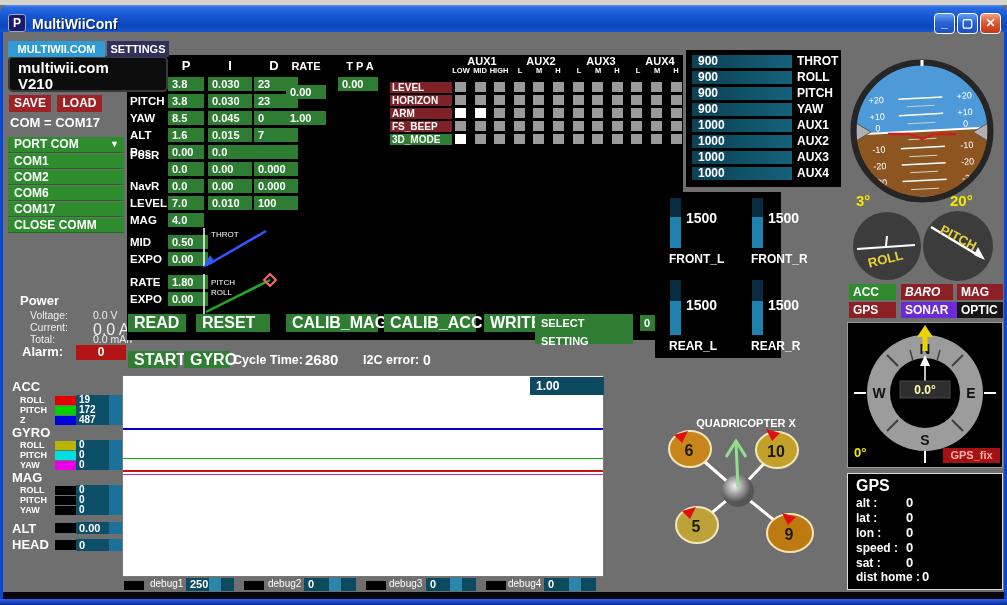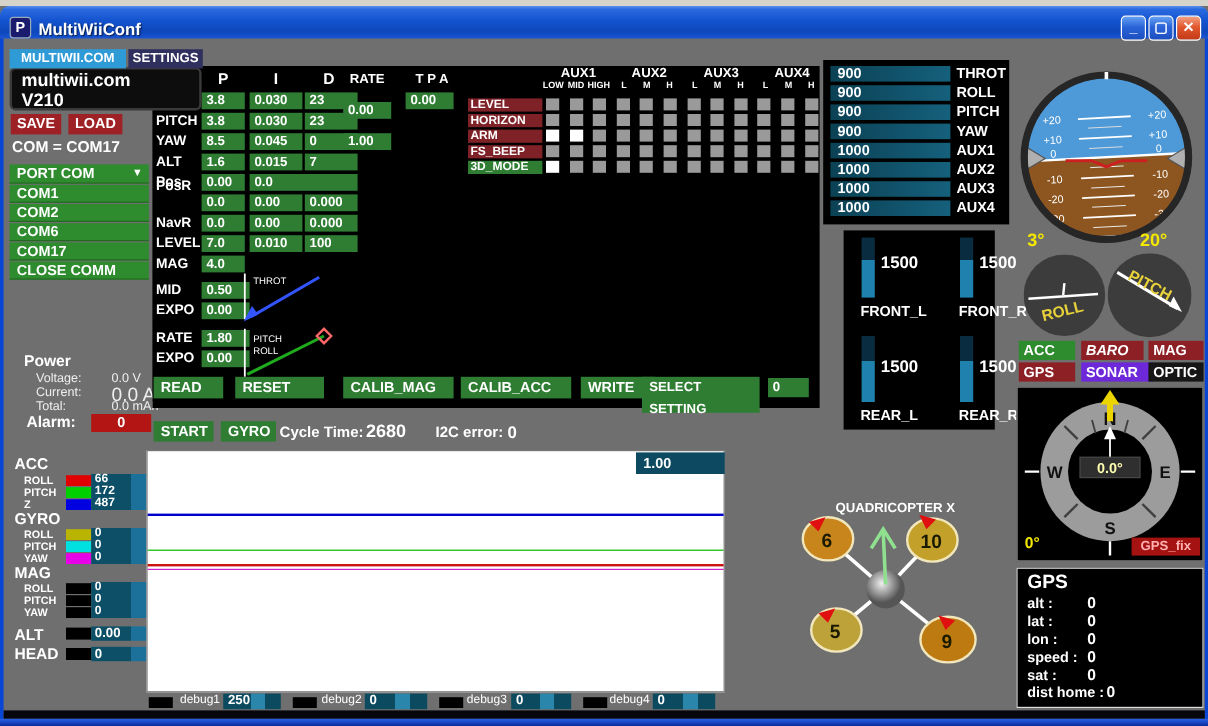--- a/index.html
+++ b/index.html
@@ -22,21 +22,21 @@
   .winbtn.red{background:linear-gradient(180deg,#f2a083,#e2572c 45%,#c23a18);}
   .border-left{left:0;top:32px;width:3px;height:573px;background:#0a46d4;}
   .border-right{left:1004px;top:32px;width:3px;height:573px;background:#0a46d4;}
   .bottom-black{left:3px;top:592px;width:1001px;height:7px;background:#06060c;}
   .bottom-blue{left:0;top:599px;width:1007px;height:6px;background:linear-gradient(180deg,#2a62e8,#0a2a9a);}
   
   .blackpanel{background:#000;}
   .tab{height:16px;font-size:11px;font-weight:bold;color:#fff;text-align:center;line-height:16px;}
   .verbox{background:#0d0d0d;border:2px solid #3a3a3a;border-radius:5px;color:#fff;}
   .btn-red{background:#9e2126;color:#fff;font-weight:bold;font-size:12px;text-align:center;}
-  .btn-green{background:#2e7d32;color:#fff;font-weight:bold;font-size:12px;padding-left:6px;}
+  .btn-green{background:#2e7d32;color:#fff;font-weight:bold;font-size:16px;padding-left:6px;}
   .gitem{background:#2e8b2e;color:#fff;font-weight:bold;font-size:12px;padding-left:6px;border-bottom:1px solid #226a22;}
   .gbox{background:#2e7d32;color:#fff;font-weight:bold;font-size:11px;padding-left:4px;height:14px;line-height:14px;}
   .collab{color:#fff;font-weight:bold;font-size:13px;text-align:center;}
   .rowlab{color:#fff;font-weight:bold;font-size:11.5px;line-height:14px;}
   .auxrow{color:#fff;font-weight:bold;font-size:10px;height:11px;line-height:11px;padding-left:2px;}
   .aux-red{background:#7e2228;} .aux-green{background:#2e7d32;}
   #aux-grid{display:grid;grid-template-columns:repeat(12,11px);column-gap:8.6px;row-gap:3px;}
   .aux-cell{width:11px;height:10px;background:#9a9a9a;}
   .aux-cell.checked{background:#ffffff;}
   .auxsub{color:#fff;font-weight:bold;font-size:7.5px;text-align:center;width:20px;height:8px;line-height:8px;}
@@ -98,21 +98,21 @@
   <div class="abs" style="left:30px;top:321px;font-size:10.5px;color:#eee;">Current:</div>
   <div class="abs" style="left:93px;top:321px;font-size:16px;color:#eee;">0.0 A</div>
   <div class="abs" style="left:30px;top:333px;font-size:10.5px;color:#eee;">Total:</div>
   <div class="abs" style="left:93px;top:333px;font-size:10.5px;color:#eee;">0.0 mAh</div>
   <div class="abs wb" style="left:22px;top:344px;font-size:13px;">Alarm:</div>
   <div class="abs" style="left:76px;top:345px;width:50px;height:15px;background:#b31515;color:#fff;font-weight:bold;font-size:12px;text-align:center;line-height:15px;">0</div>
 
   <div class="abs sens-title" style="left:12px;top:379px;">ACC</div>
   <div class="abs sens-lab" style="left:20px;top:395px;">ROLL</div>
   <div class="abs" style="left: 55px; top: 396px; width: 21px; height: 9px; background: rgb(224, 0, 0);"></div>
-  <div class="abs sens-bar" style="left:76px;top:395px;width:49px;">66</div>
+  <div class="abs sens-bar" style="left:76px;top:395px;width:49px;">19</div>
   <div class="abs sens-lab" style="left:20px;top:405px;">PITCH</div>
   <div class="abs" style="left: 55px; top: 406px; width: 21px; height: 9px; background: rgb(0, 208, 0);"></div>
   <div class="abs sens-bar" style="left:76px;top:405px;width:49px;">172</div>
   <div class="abs sens-lab" style="left:20px;top:415px;">Z</div>
   <div class="abs" style="left: 55px; top: 416px; width: 21px; height: 9px; background: rgb(0, 0, 224);"></div>
   <div class="abs sens-bar" style="left:76px;top:415px;width:49px;">487</div>
 
   <div class="abs sens-title" style="left:12px;top:425px;">GYRO</div>
   <div class="abs sens-lab" style="left:20px;top:440px;">ROLL</div>
   <div class="abs" style="left: 55px; top: 441px; width: 21px; height: 9px; background: rgb(184, 180, 0);"></div>
@@ -350,21 +350,21 @@
     <div class="abs tbar" style="left:6px;top:69px;width:100px;height:13px;font-size:12px;line-height:13px;padding-left:6px;">1000</div>
     <div class="abs wb" style="left:111px;top:68px;font-size:12px;">AUX1</div>
     <div class="abs tbar" style="left:6px;top:85px;width:100px;height:13px;font-size:12px;line-height:13px;padding-left:6px;">1000</div>
     <div class="abs wb" style="left:111px;top:84px;font-size:12px;">AUX2</div>
     <div class="abs tbar" style="left:6px;top:101px;width:100px;height:13px;font-size:12px;line-height:13px;padding-left:6px;">1000</div>
     <div class="abs wb" style="left:111px;top:100px;font-size:12px;">AUX3</div>
     <div class="abs tbar" style="left:6px;top:117px;width:100px;height:13px;font-size:12px;line-height:13px;padding-left:6px;">1000</div>
     <div class="abs wb" style="left:111px;top:116px;font-size:12px;">AUX4</div>
   </div>
 
-  <div class="abs blackpanel" style="left:703px;top:192px;width:126px;height:166px;">
+  <div class="abs blackpanel" style="left:655px;top:192px;width:126px;height:166px;">
     <div class="abs mbar" style="left:15px;top:6px;width:11px;height:50px;"></div>
     <div class="abs wb" style="left:31px;top:18px;font-size:14px;">1500</div>
     <div class="abs wb" style="left:14px;top:60px;font-size:12px;">FRONT_L</div>
     <div class="abs mbar" style="left:97px;top:6px;width:11px;height:50px;"></div>
     <div class="abs wb" style="left:113px;top:18px;font-size:14px;">1500</div>
     <div class="abs wb" style="left:96px;top:60px;font-size:12px;">FRONT_R</div>
     <div class="abs mbar" style="left:15px;top:88px;width:11px;height:55px;"></div>
     <div class="abs wb" style="left:31px;top:105px;font-size:14px;">1500</div>
     <div class="abs wb" style="left:14px;top:147px;font-size:12px;">REAR_L</div>
     <div class="abs mbar" style="left:97px;top:88px;width:11px;height:55px;"></div>

